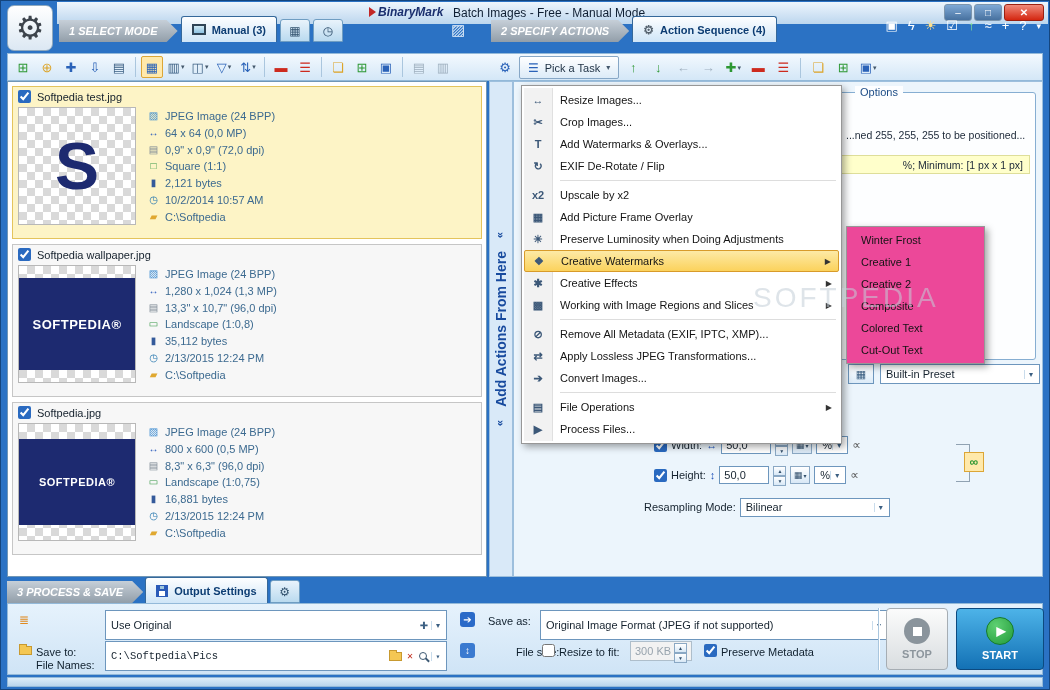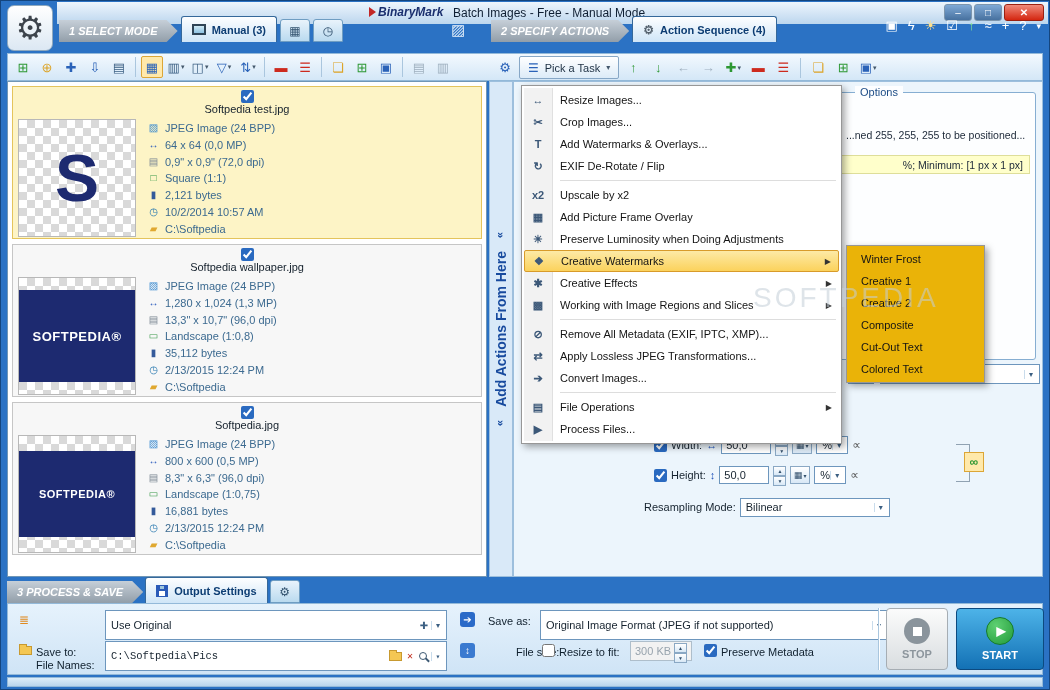--- a/index.html
+++ b/index.html
@@ -42,21 +42,21 @@
   .tb.active { background:#ffe9ab; border:1px solid #dca636; }
   .tsep { width:1px; height:20px; background:#aac6de; margin:0 3px; }
   .picktask { display:flex; align-items:center; gap:6px; height:23px; padding:0 8px; border:1px solid #87a7c6; background:linear-gradient(#ffffff,#dcebf8); font-size:11px; color:#1c2f42; border-radius:2px; cursor:default; }
   .picktask .ham { color:#2a62b8; font-size:12px; }
   .picktask .caret { font-size:8px; color:#44586c; }
 
   
   .filepanel { position:absolute; left:6px; top:80px; width:480px; bottom:112px; background:#fff; border:1px solid #7096b6; padding:4px; overflow:hidden; }
   .fileitem { position:relative; border:1px solid #c6c6c6; background:#f7f7f7; margin-bottom:5px; height:153px; }
   .fileitem.selected { background:#fdf4c6; border:1px solid #e4c45c; }
-  .fi-head { display:flex; align-items:center; padding:3px 5px 1px 5px; font-size:11px; color:#14202c;flex-direction:column; }
+  .fi-head { display:flex; align-items:center; gap:6px; padding:3px 5px 1px 5px; font-size:11px; color:#14202c; }
   .fi-body { display:flex; padding:3px 5px; gap:10px; }
   .thumb { width:118px; height:118px; border:1px solid #b8b8b8; display:flex; align-items:center; justify-content:center; background-color:#fff;
     background-image:linear-gradient(45deg,#d9d9d9 25%,transparent 25%,transparent 75%,#d9d9d9 75%),linear-gradient(45deg,#d9d9d9 25%,transparent 25%,transparent 75%,#d9d9d9 75%);
     background-size:16px 16px; background-position:0 0,8px 8px; }
   .bigS { font-size:66px; font-weight:bold; color:#1d2a70; line-height:1; }
   .navy { background:#1d2a70; color:#fff; display:flex; align-items:center; justify-content:center; font-weight:bold; letter-spacing:0.5px; }
   .navy.n2 { width:116px; height:92px; font-size:13px; }
   .navy.n3 { width:116px; height:86px; font-size:11px; }
   .fi-details { font-size:11px; color:#3c6a90; line-height:16.8px; padding-top:1px; }
   .drow { display:flex; align-items:center; white-space:nowrap; }
@@ -105,21 +105,21 @@
   
   .menu { position:absolute; left:520px; top:84px; width:321px; z-index:10; background:#fff; border:1px solid #979797; box-shadow:3px 3px 7px rgba(0,0,0,0.35); padding:3px 2px; }
   .menu::before { content:""; position:absolute; left:2px; top:2px; bottom:2px; width:28px; background:#f2f2f2; border-right:1px solid #e0e0e0; }
   .menu ul { list-style:none; position:relative; }
   .mi { position:relative; height:22px; display:flex; align-items:center; padding-left:36px; font-size:11px; color:#141414; cursor:default; }
   .mic { position:absolute; left:0; width:28px; text-align:center; color:#3c5878; font-size:11px; font-weight:bold; }
   .mi.sub::after { content:"▶"; position:absolute; right:7px; font-size:8px; color:#333; }
   .mi.hot { background:linear-gradient(#fdeaa6,#fbd25c); border:1px solid #d89b2a; border-radius:2px; height:22px; }
   .msep { height:1px; background:#ddd; margin:3px 3px 3px 36px; }
 
-  .submenu { position:absolute; left:845px; top:244px; width:139px; z-index:20; background:#eab308; border:1px solid #979797; box-shadow:3px 3px 7px rgba(0,0,0,0.35); padding:2px; }
+  .submenu { position:absolute; left:845px; top:225px; width:139px; z-index:20; background:#ec4899; border:1px solid #979797; box-shadow:3px 3px 7px rgba(0,0,0,0.35); padding:2px; }
   .submenu ul { list-style:none; }
   .smi { height:22px; display:flex; align-items:center; padding:0 12px; font-size:11px; color:#141414; cursor:default; }
 
   .watermark { position:absolute; left:752px; top:281px; z-index:30; font-size:28px; font-weight:normal; color:rgba(195,205,215,0.55); letter-spacing:3px; pointer-events:none; }
 
   
   .bottomtabs { position:absolute; left:6px; top:578px; height:24px; display:flex; align-items:flex-end; gap:2px; }
   .ico-disk { width:12px; height:12px; background:#2a5ab8; position:relative; display:inline-block; }
   .ico-disk::after { content:""; position:absolute; left:3px; bottom:1px; width:6px; height:5px; background:#fff; }
   .ico-disk::before { content:""; position:absolute; left:4px; top:1px; width:4px; height:3px; background:#9fc6dd; }
@@ -512,22 +512,22 @@
         </li>
     </ul>
   </div>
 
   <div class="submenu">
     <ul>
       <li class="smi">Winter Frost</li>
       <li class="smi">Creative 1</li>
       <li class="smi">Creative 2</li>
       <li class="smi">Composite</li>
+      <li class="smi">Colored Text</li>
       <li class="smi">Cut-Out Text</li>
-      <li class="smi">Colored Text</li>
     </ul>
   </div>
 
   <div class="watermark">SOFTPEDIA</div>
 
   <div class="bottomtabs">
     <div class="chevtab">3 PROCESS &amp; SAVE</div>
     <div class="toptab">
         <span class="ico-disk"></span>
         <span>Output Settings</span>

